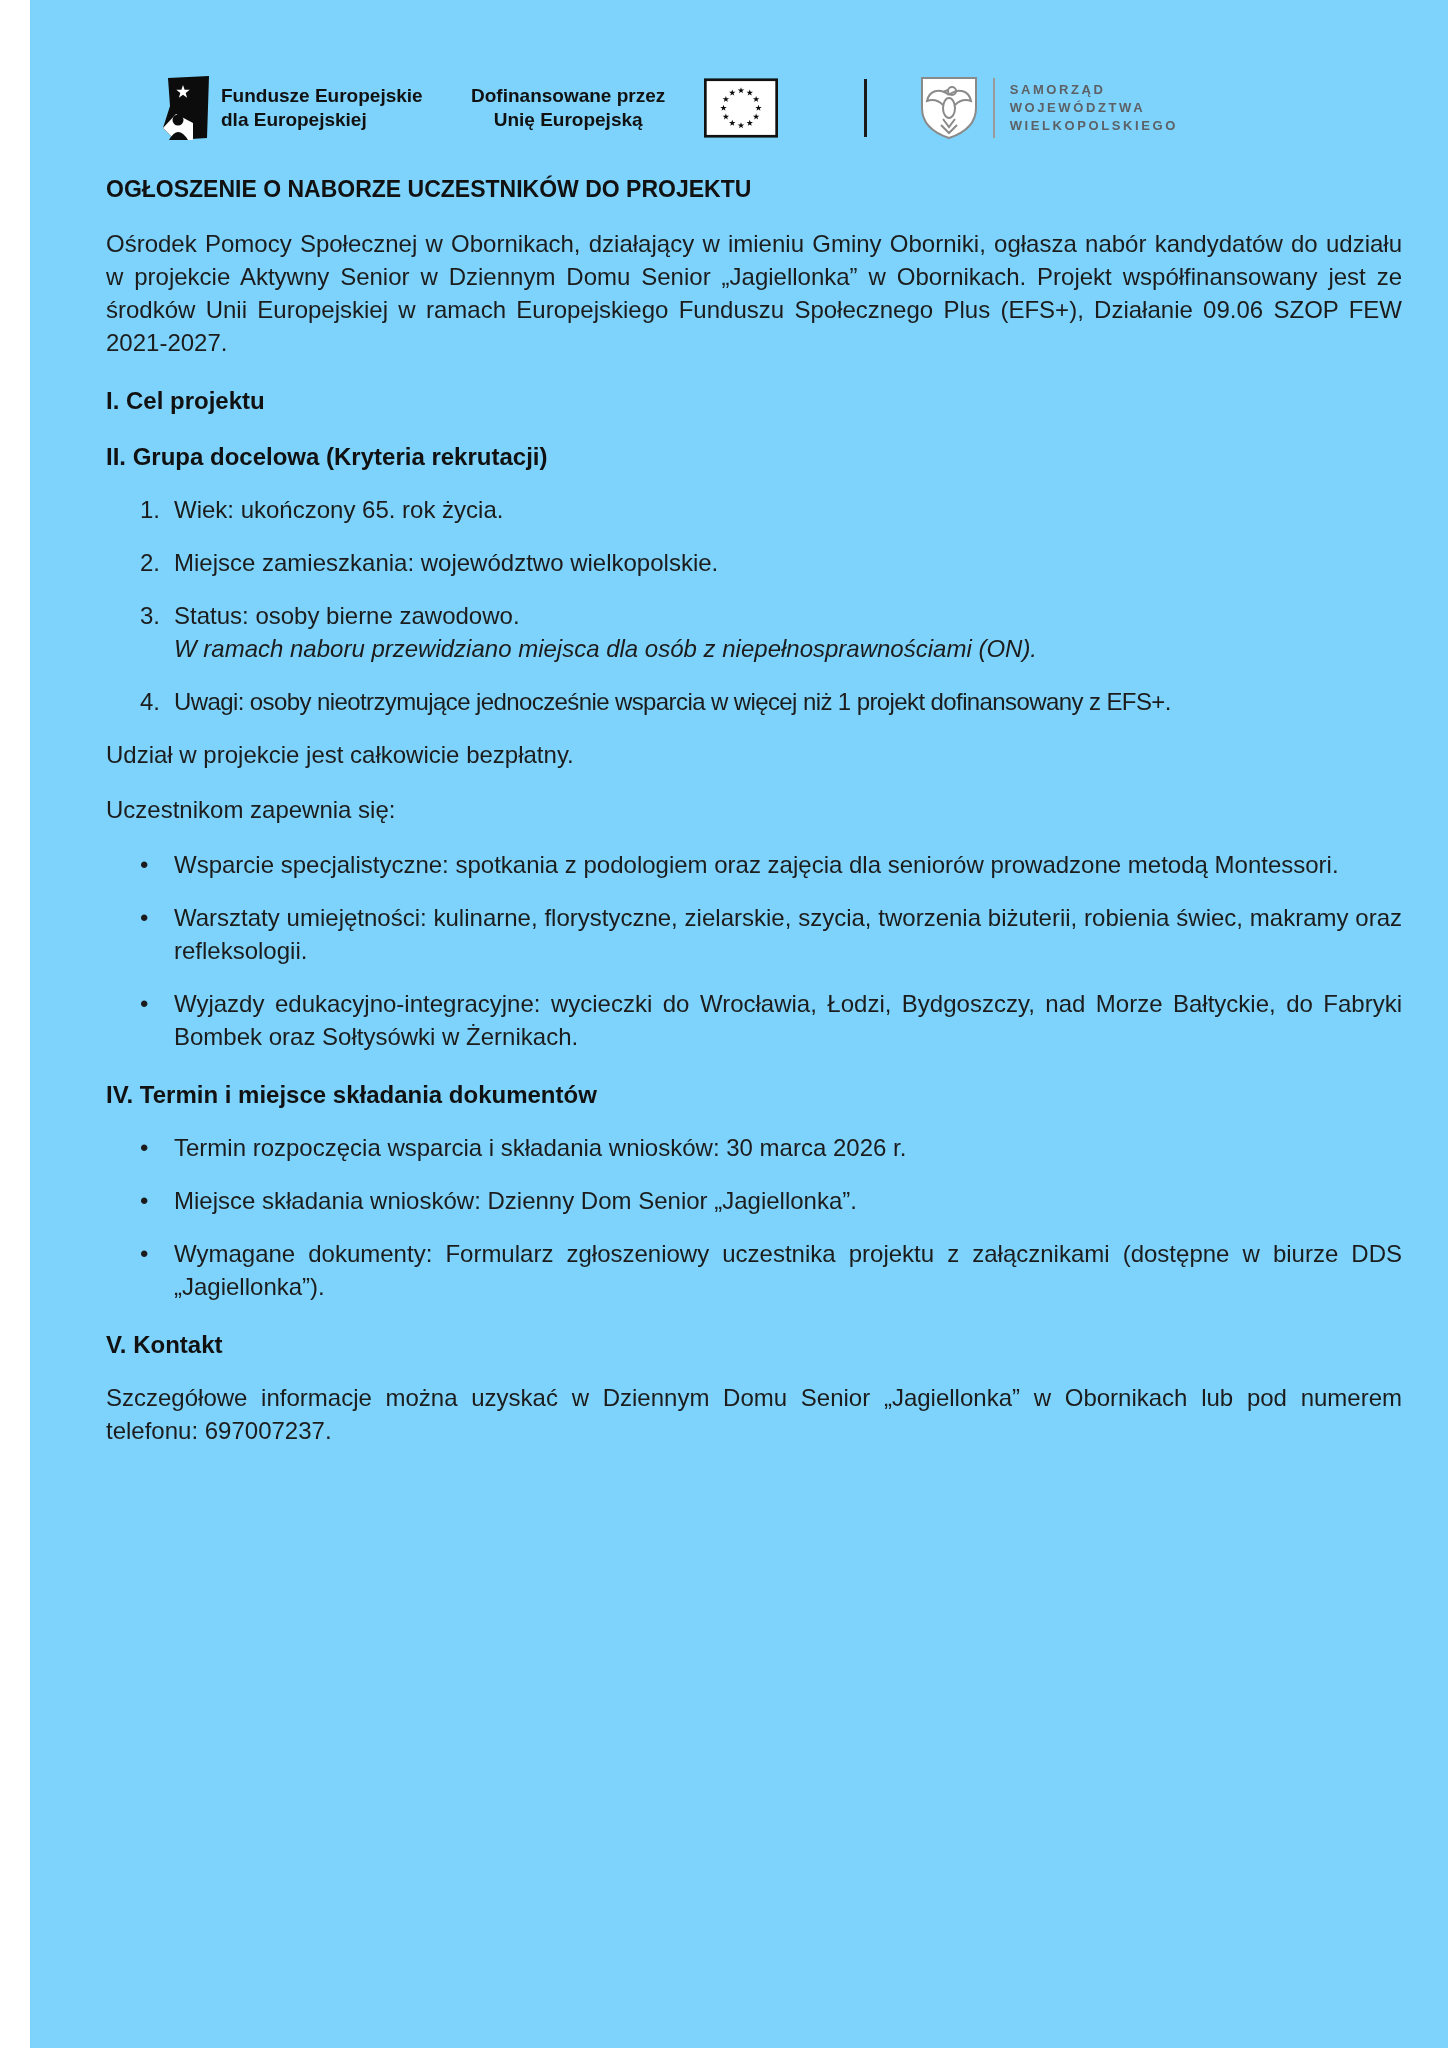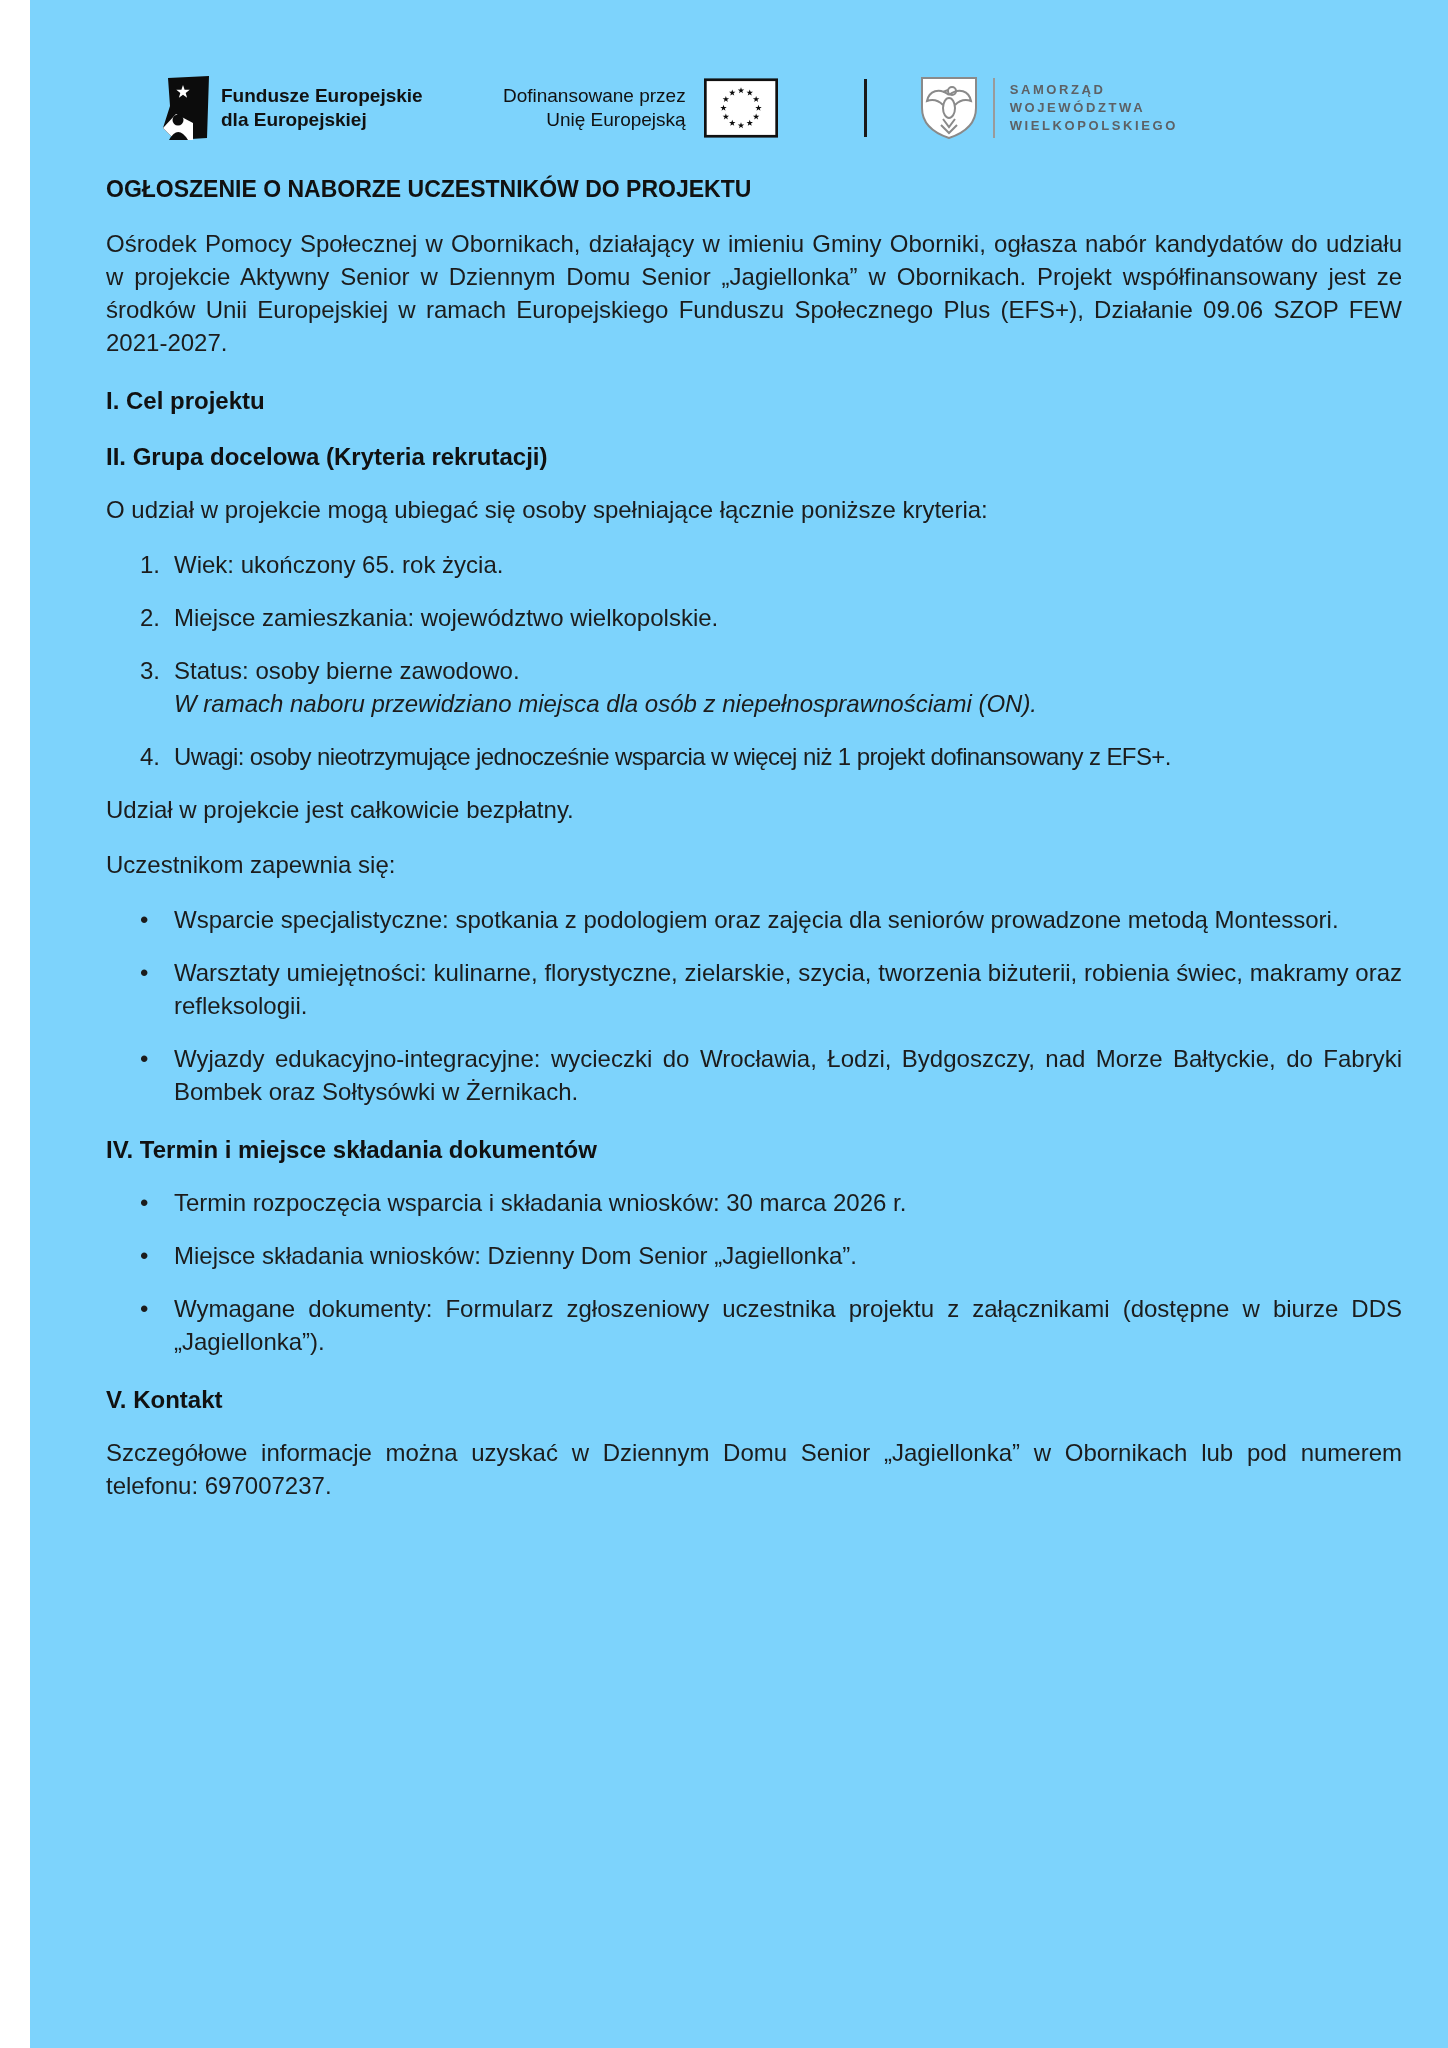--- a/index.html
+++ b/index.html
@@ -12,21 +12,21 @@
     overflow:hidden;
     margin-left:30px;
   }
   
   .header {
     display:flex; align-items:center;
     margin:74px 0 0 133px; height:68px;
   }
   .logo-left { display:flex; align-items:center; }
   .logo-left-text { margin-left:12px; font-weight:bold; font-size:19px; line-height:24px; color:#111; }
-  .funding { width:235px; margin-left:28px; text-align:right; font-weight:normal; font-size:19px; line-height:24px; color:#111; }
+  .funding { width:235px; margin-left:28px; text-align:center; font-weight:bold; font-size:19px; line-height:24px; color:#111; }
   .eu-flag { margin-left:18px; line-height:0; }
   .vdiv-dark { width:3px; height:58px; background:#1a1a1a; margin-left:86px; }
   .crest { margin-left:52px; line-height:0; }
   .vdiv-gray { width:2px; height:60px; background:#9a9a9a; margin-left:14px; }
   .samorzad { margin-left:15px; font-size:13px; font-weight:bold; letter-spacing:2.6px; line-height:18px; color:#5d6165; }
   
   .content { padding:0 76px; }
   .title { font-size:23px; font-weight:bold; margin:34px 0 24px; color:#111; }
   .heading { font-size:24px; font-weight:bold; margin:28px 0 22px; color:#111; }
   .para { font-size:24px; line-height:33px; text-align:justify; margin:0 0 22px; }
@@ -110,21 +110,20 @@
 
   <main class="content">
 
     <h1 class="title">OGŁOSZENIE O NABORZE UCZESTNIKÓW DO PROJEKTU</h1>
 
     <p class="para"><span class="b">Ośrodek Pomocy Społecznej w Obornikach</span><span>, działający w imieniu Gminy Oborniki, ogłasza nabór kandydatów do udziału w projekcie </span><span class="b">Aktywny Senior w Dziennym Domu Senior „Jagiellonka” w Obornikach.</span><span> Projekt współfinansowany jest ze środków Unii Europejskiej w ramach Europejskiego Funduszu Społecznego Plus (EFS+), Działanie 09.06 SZOP FEW 2021-2027.</span></p>
 
     <h2 class="heading">I. Cel projektu</h2>
 
     <h2 class="heading">II. Grupa docelowa (Kryteria rekrutacji)</h2>
-    <p class="para">O udział w projekcie mogą ubiegać się osoby spełniające łącznie poniższe kryteria:</p>
 
     <div class="olist">
       <div class="li">
         <span class="marker">1.</span>
         <div class="li-text"><span class="b">Wiek:</span><span> ukończony 65. rok życia.</span></div>
       </div>
       <div class="li">
         <span class="marker">2.</span>
         <div class="li-text"><span class="b">Miejsce zamieszkania:</span><span> województwo wielkopolskie.</span></div>
       </div>

